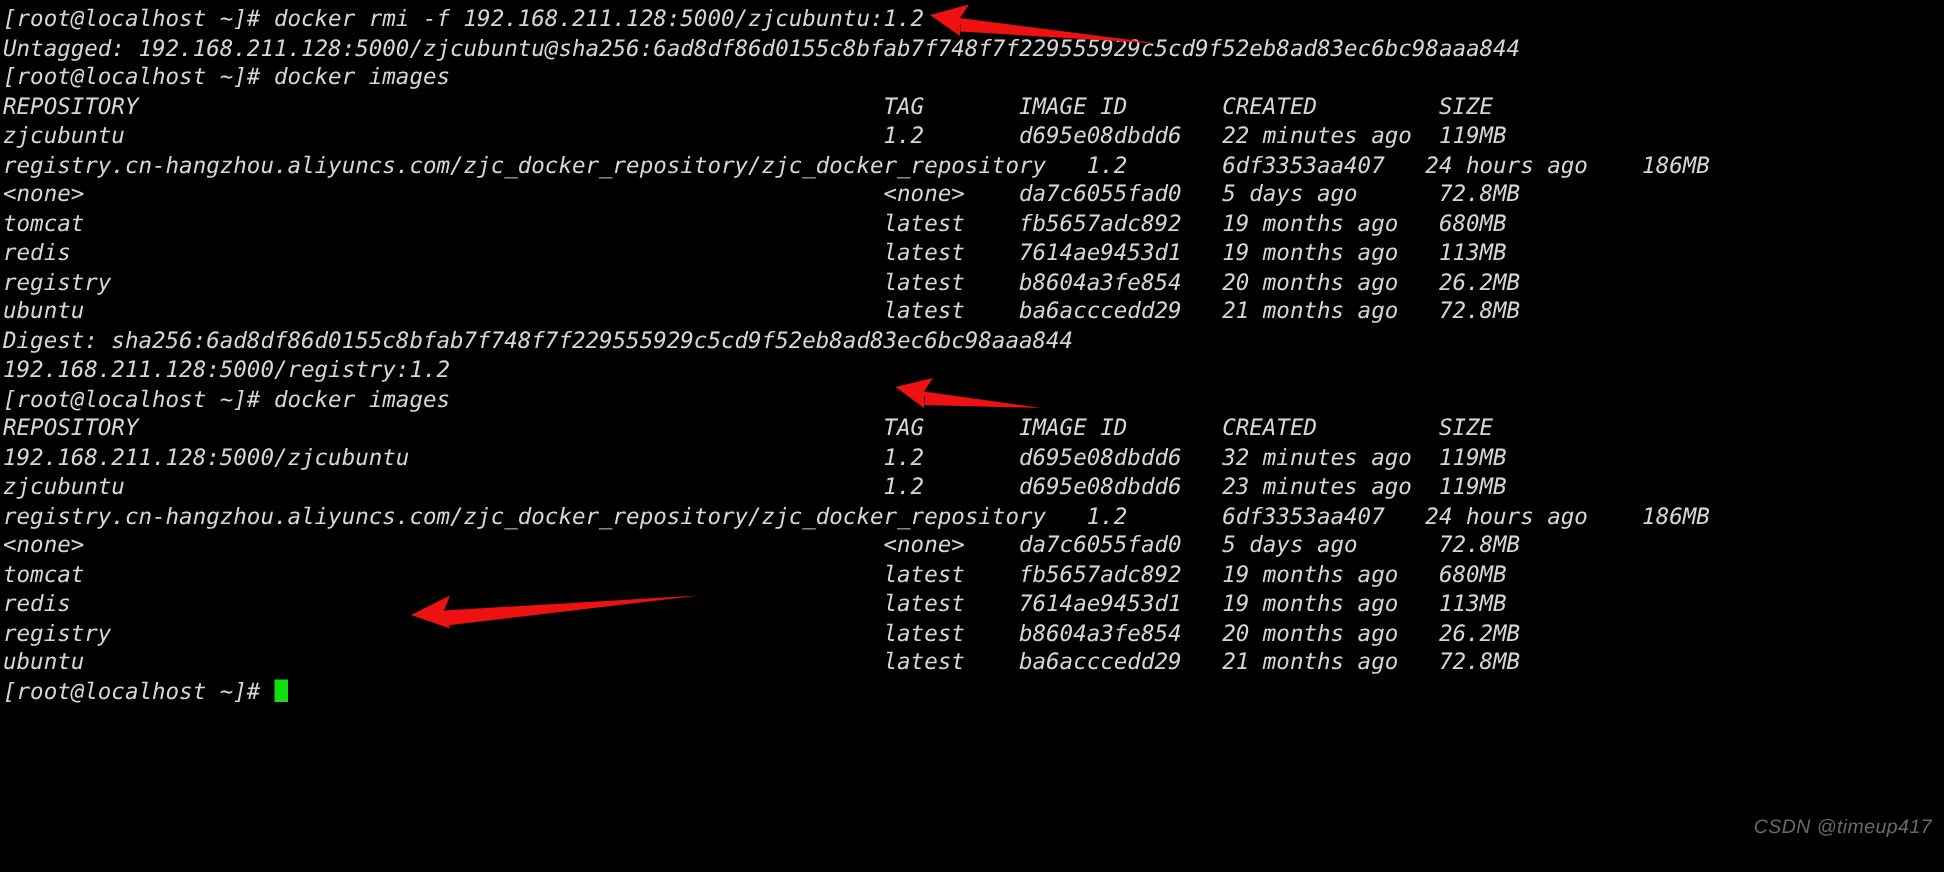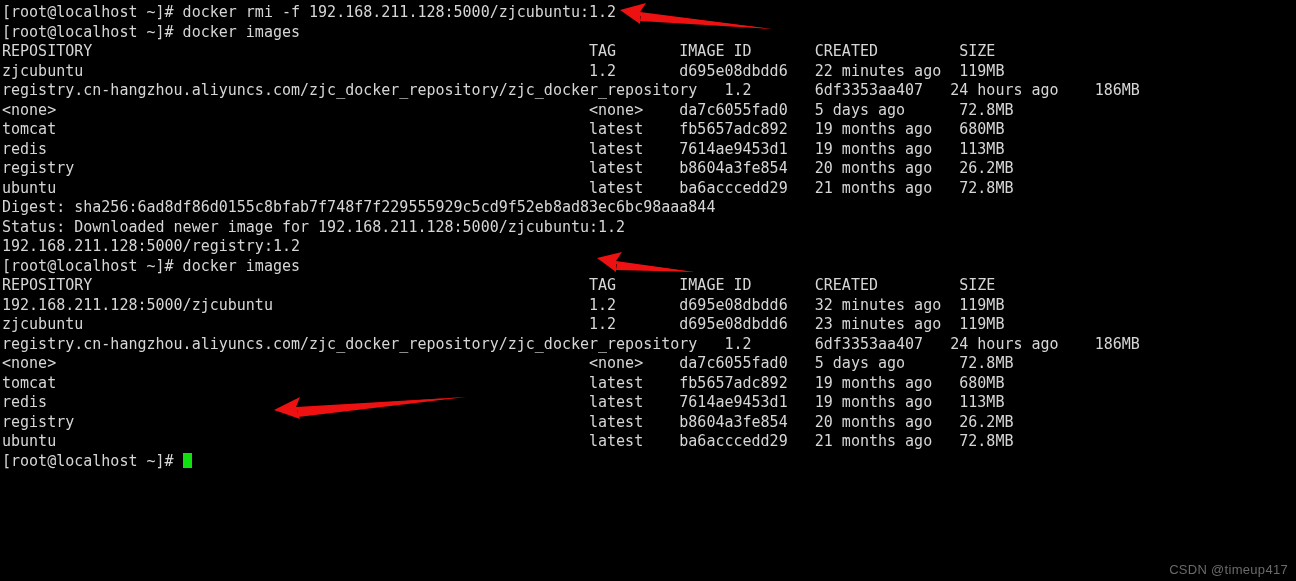--- a/index.html
+++ b/index.html
@@ -18,20 +18,21 @@
     position: relative;
     width: 1296px;
     height: 581px;
     background: #000000;
     color: #d6d6d6;
     font-family: "DejaVu Sans Mono", "Liberation Mono", monospace;
     font-size: 15px;
     line-height: 19.5px;
     letter-spacing: 0px;
     overflow: hidden;
+    font-style: italic;
   }
   .screen {
     position: absolute;
     left: 2px;
     top: 3px;
     width: 1292px;
   }
   .line {
     white-space: pre;
     height: 19.5px;
@@ -51,45 +52,45 @@
     position: absolute;
     left: 0;
     top: 0;
     width: 1296px;
     height: 581px;
     pointer-events: none;
   }
   .watermark {
     position: absolute;
     right: 8px;
-    bottom: 2px;
+    bottom: 21px;
     font-family: "Liberation Sans", sans-serif;
     font-size: 13px;
     color: #6a6a6a;
     letter-spacing: 0.3px;
   }
 </style>
 </head>
 <body>
 
 <div id="terminal">
 
   <div class="screen">
     <div class="line">[root@localhost ~]# docker rmi -f 192.168.211.128:5000/zjcubuntu:1.2</div>
+    <div class="line">Untagged: 192.168.211.128:5000/zjcubuntu@sha256:6ad8df86d0155c8bfab7f748f7f229555929c5cd9f52eb8ad83ec6bc98aaa844</div>
     <div class="line">[root@localhost ~]# docker images</div>
     <div class="line">REPOSITORY                                                       TAG       IMAGE ID       CREATED         SIZE</div>
     <div class="line">zjcubuntu                                                        1.2       d695e08dbdd6   22 minutes ago  119MB</div>
     <div class="line">registry.cn-hangzhou.aliyuncs.com/zjc_docker_repository/zjc_docker_repository   1.2       6df3353aa407   24 hours ago    186MB</div>
     <div class="line">&lt;none&gt;                                                           &lt;none&gt;    da7c6055fad0   5 days ago      72.8MB</div>
     <div class="line">tomcat                                                           latest    fb5657adc892   19 months ago   680MB</div>
     <div class="line">redis                                                            latest    7614ae9453d1   19 months ago   113MB</div>
     <div class="line">registry                                                         latest    b8604a3fe854   20 months ago   26.2MB</div>
     <div class="line">ubuntu                                                           latest    ba6acccedd29   21 months ago   72.8MB</div>
     <div class="line">Digest: sha256:6ad8df86d0155c8bfab7f748f7f229555929c5cd9f52eb8ad83ec6bc98aaa844</div>
-    <div class="line">Status: Downloaded newer image for 192.168.211.128:5000/zjcubuntu:1.2</div>
     <div class="line">192.168.211.128:5000/registry:1.2</div>
     <div class="line">[root@localhost ~]# docker images</div>
     <div class="line">REPOSITORY                                                       TAG       IMAGE ID       CREATED         SIZE</div>
     <div class="line">192.168.211.128:5000/zjcubuntu                                   1.2       d695e08dbdd6   32 minutes ago  119MB</div>
     <div class="line">zjcubuntu                                                        1.2       d695e08dbdd6   23 minutes ago  119MB</div>
     <div class="line">registry.cn-hangzhou.aliyuncs.com/zjc_docker_repository/zjc_docker_repository   1.2       6df3353aa407   24 hours ago    186MB</div>
     <div class="line">&lt;none&gt;                                                           &lt;none&gt;    da7c6055fad0   5 days ago      72.8MB</div>
     <div class="line">tomcat                                                           latest    fb5657adc892   19 months ago   680MB</div>
     <div class="line">redis                                                            latest    7614ae9453d1   19 months ago   113MB</div>
     <div class="line">registry                                                         latest    b8604a3fe854   20 months ago   26.2MB</div>

